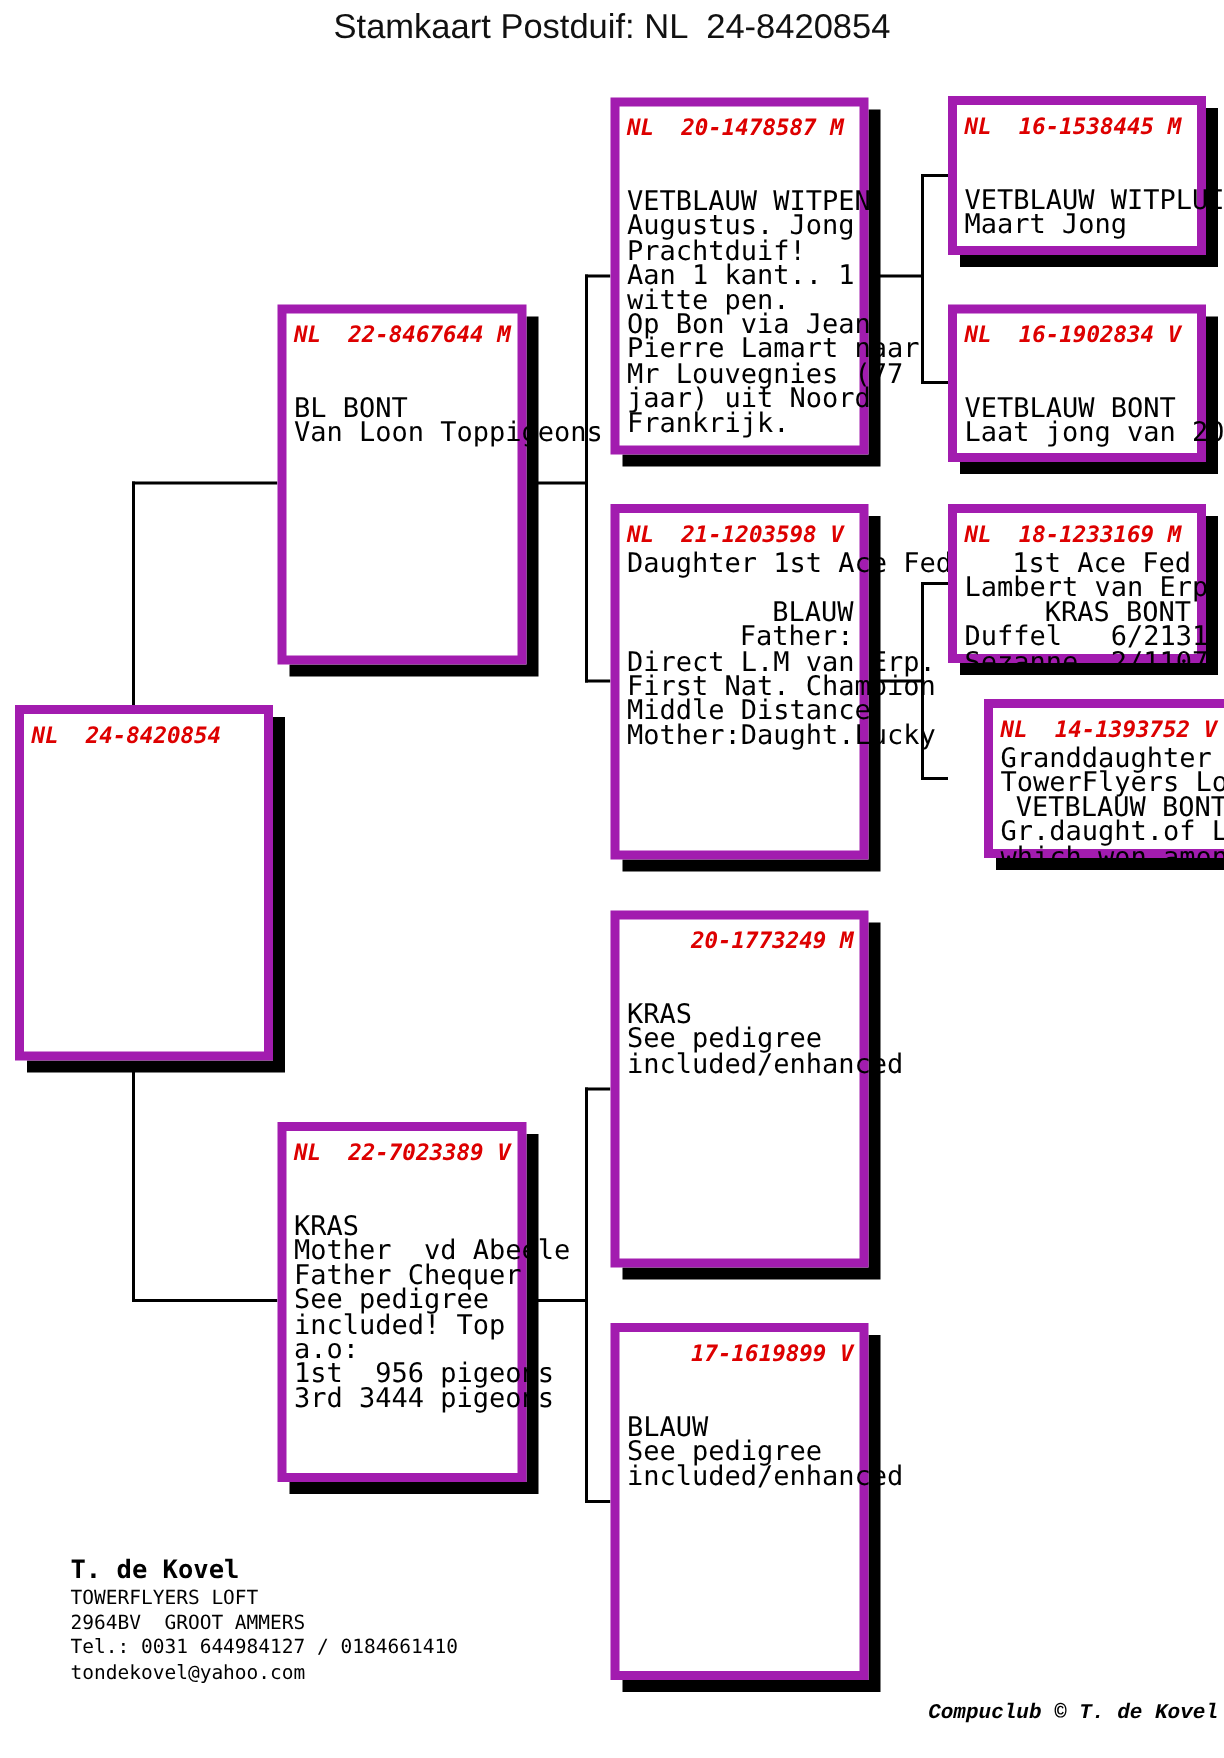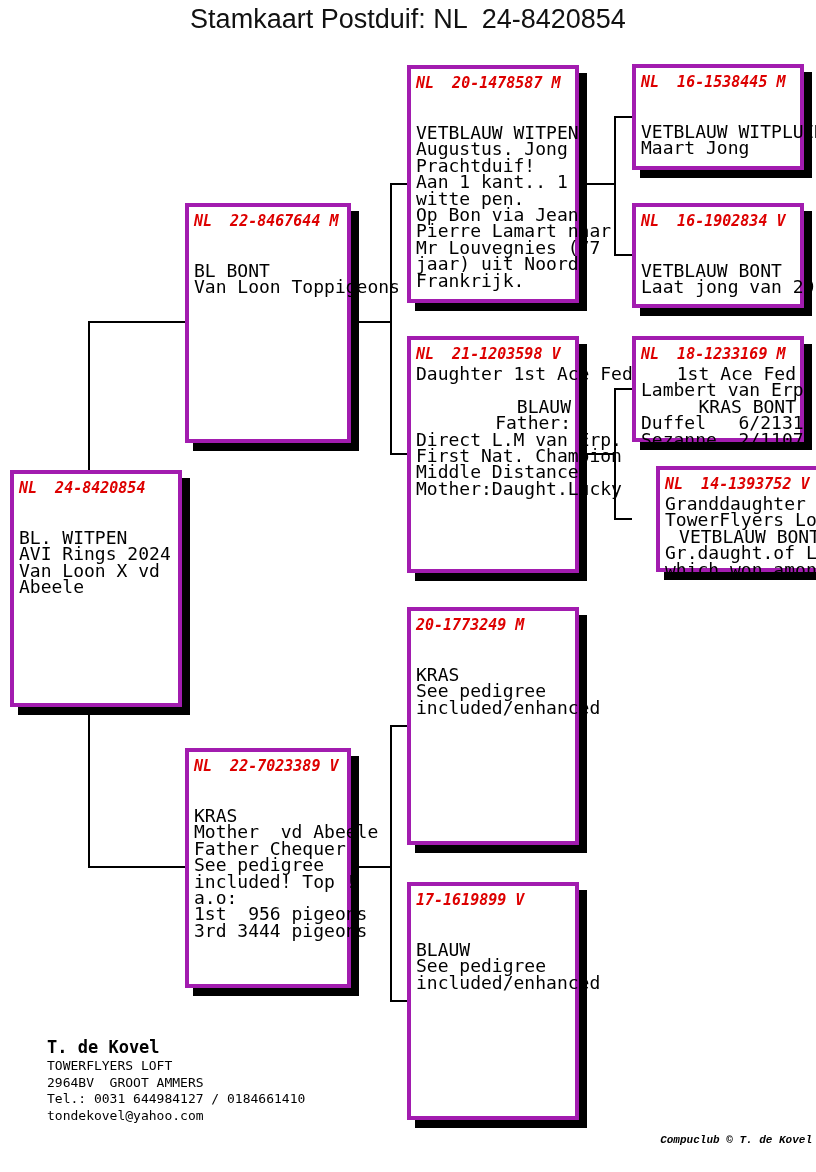--- a/index.html
+++ b/index.html
@@ -7,55 +7,55 @@
     position:relative;
     width:816px;height:1172px;
     background:#ffffff;
     font-family:"DejaVu Sans Mono", monospace;
     overflow:hidden;
   }
   .title{
     position:absolute;left:0;top:4px;width:816px;
     text-align:center;
     font-family:"Liberation Sans", sans-serif;
-    font-size:27px;font-weight:400;color:#111;
+    font-size:23px;font-weight:400;color:#111;
     white-space:pre;
     margin:0;
   }
   .line{position:absolute;background:#000;}
   .pbox{
     position:absolute;
     background:#fff;
-    border:4px solid #a21caf;
+    border:6px solid #a21caf;
     box-shadow:8px 8px 0 0 #000;
     box-sizing:border-box;
     padding:5px 4px 0 5px;
   }
   .hdr{
     font-size:15px;font-weight:bold;font-style:italic;
     color:#dd0000;
     line-height:19px;
     white-space:pre;
   }
-  .hdr.center{text-align:left;}
+  .hdr.center{text-align:right;}
   .pbody{
     font-size:18px;line-height:16.4px;color:#000;
     white-space:pre;
     margin-top:32px;
   }
   .pbody.flush{margin-top:2px;text-align:right;}
   .owner{position:absolute;left:3px;top:1036px;color:#000;margin-left:44px;}
   .owner-name{
     font-size:17px;font-weight:bold;line-height:22px;white-space:pre;
   }
   .owner-line{font-size:13px;line-height:16.5px;white-space:pre;}
   .credit{
     position:absolute;right:4px;top:1134px;
     font-family:"Liberation Mono", monospace;
-    font-size:11px;font-style:italic;font-weight:bold;color:#000;
+    font-size:14px;font-style:italic;font-weight:bold;color:#000;
     white-space:pre;
   }
 </style>
 </head>
 <body>
 
 <div class="page">
 
   <h1 class="title">Stamkaart Postduif: NL  24-8420854</h1>
 
@@ -78,24 +78,20 @@
   <div class="line" style="left:614px;top:116px;width:18px;height:2px"></div>
   <div class="line" style="left:614px;top:254px;width:18px;height:2px"></div>
 
   <div class="line" style="left:579px;top:453px;width:37px;height:2px"></div>
   <div class="line" style="left:614px;top:388px;width:2px;height:132px"></div>
   <div class="line" style="left:614px;top:388px;width:18px;height:2px"></div>
   <div class="line" style="left:614px;top:518px;width:18px;height:2px"></div>
 
   <div class="pbox" style="left:10px;top:470px;width:172px;height:237px">
     <div class="hdr">NL  24-8420854</div>
-    <div class="pbody">BL. WITPEN
-AVI Rings 2024
-Van Loon X vd
-Abeele</div>
   </div>
 
   <div class="pbox" style="left:185px;top:203px;width:166px;height:240px">
     <div class="hdr">NL  22-8467644 M</div>
     <div class="pbody">BL BONT
 Van Loon Toppigeons</div>
   </div>
 
   <div class="pbox" style="left:185px;top:748px;width:166px;height:240px">
     <div class="hdr">NL  22-7023389 V</div>

